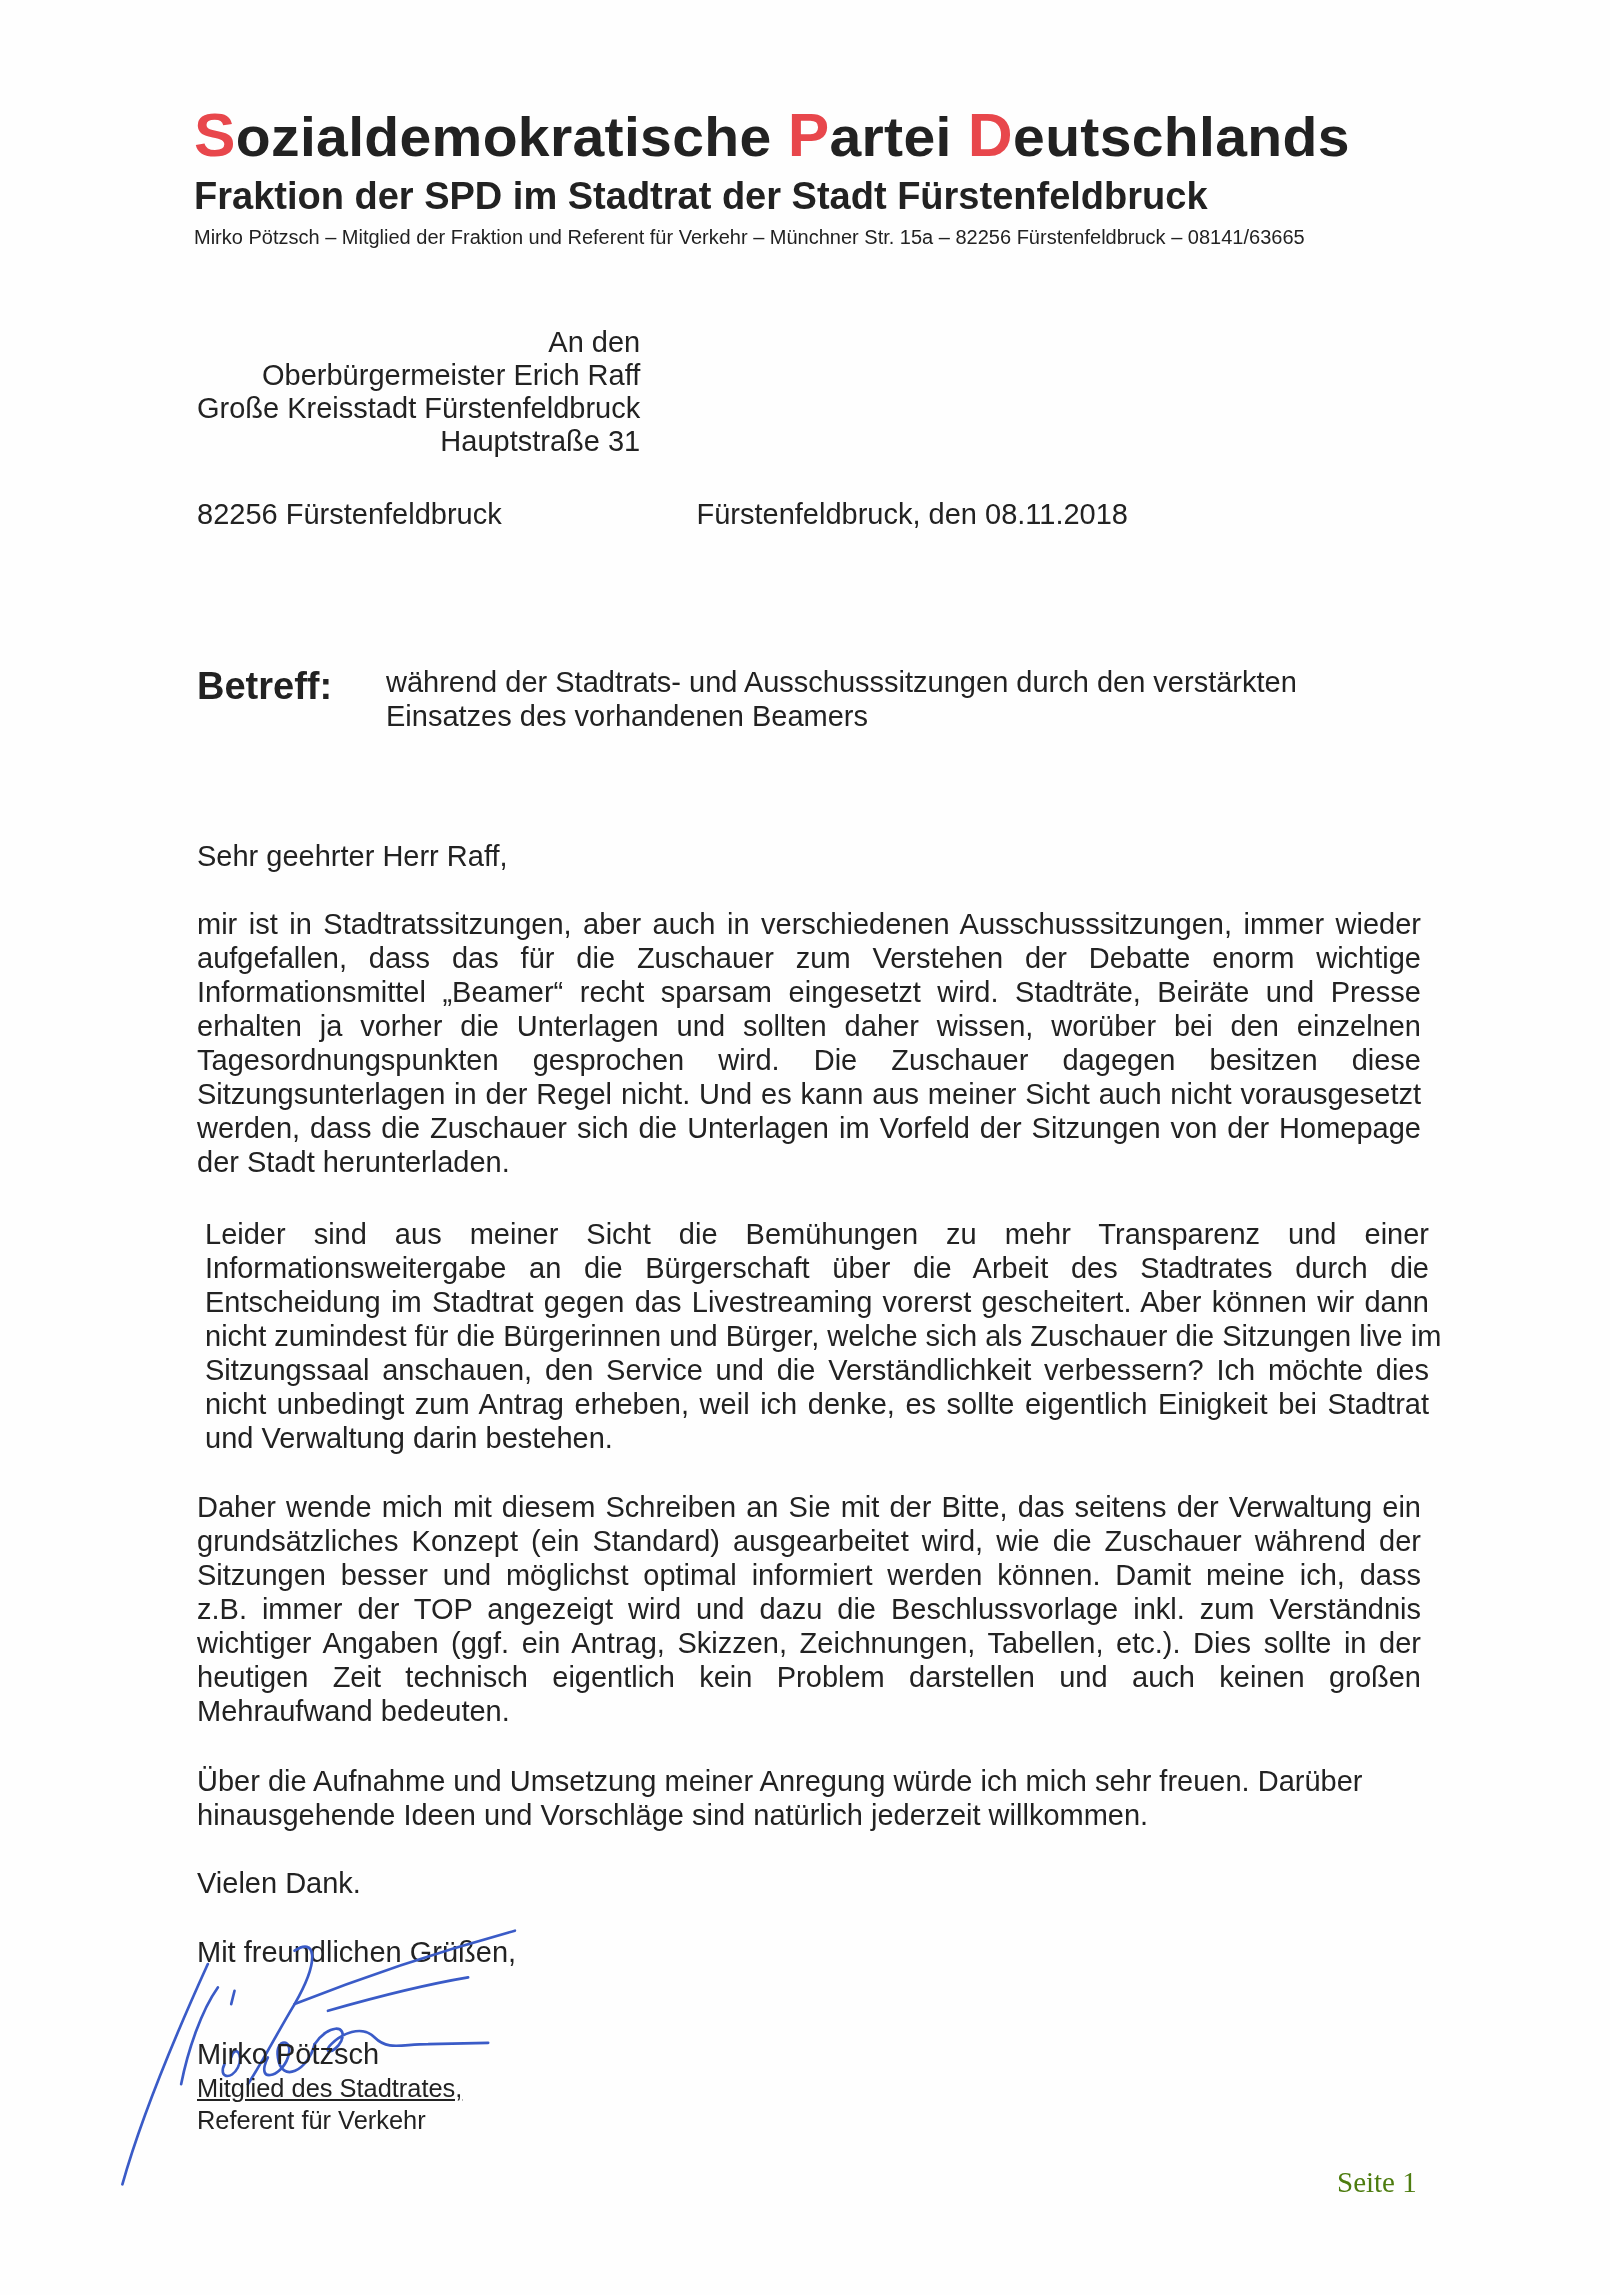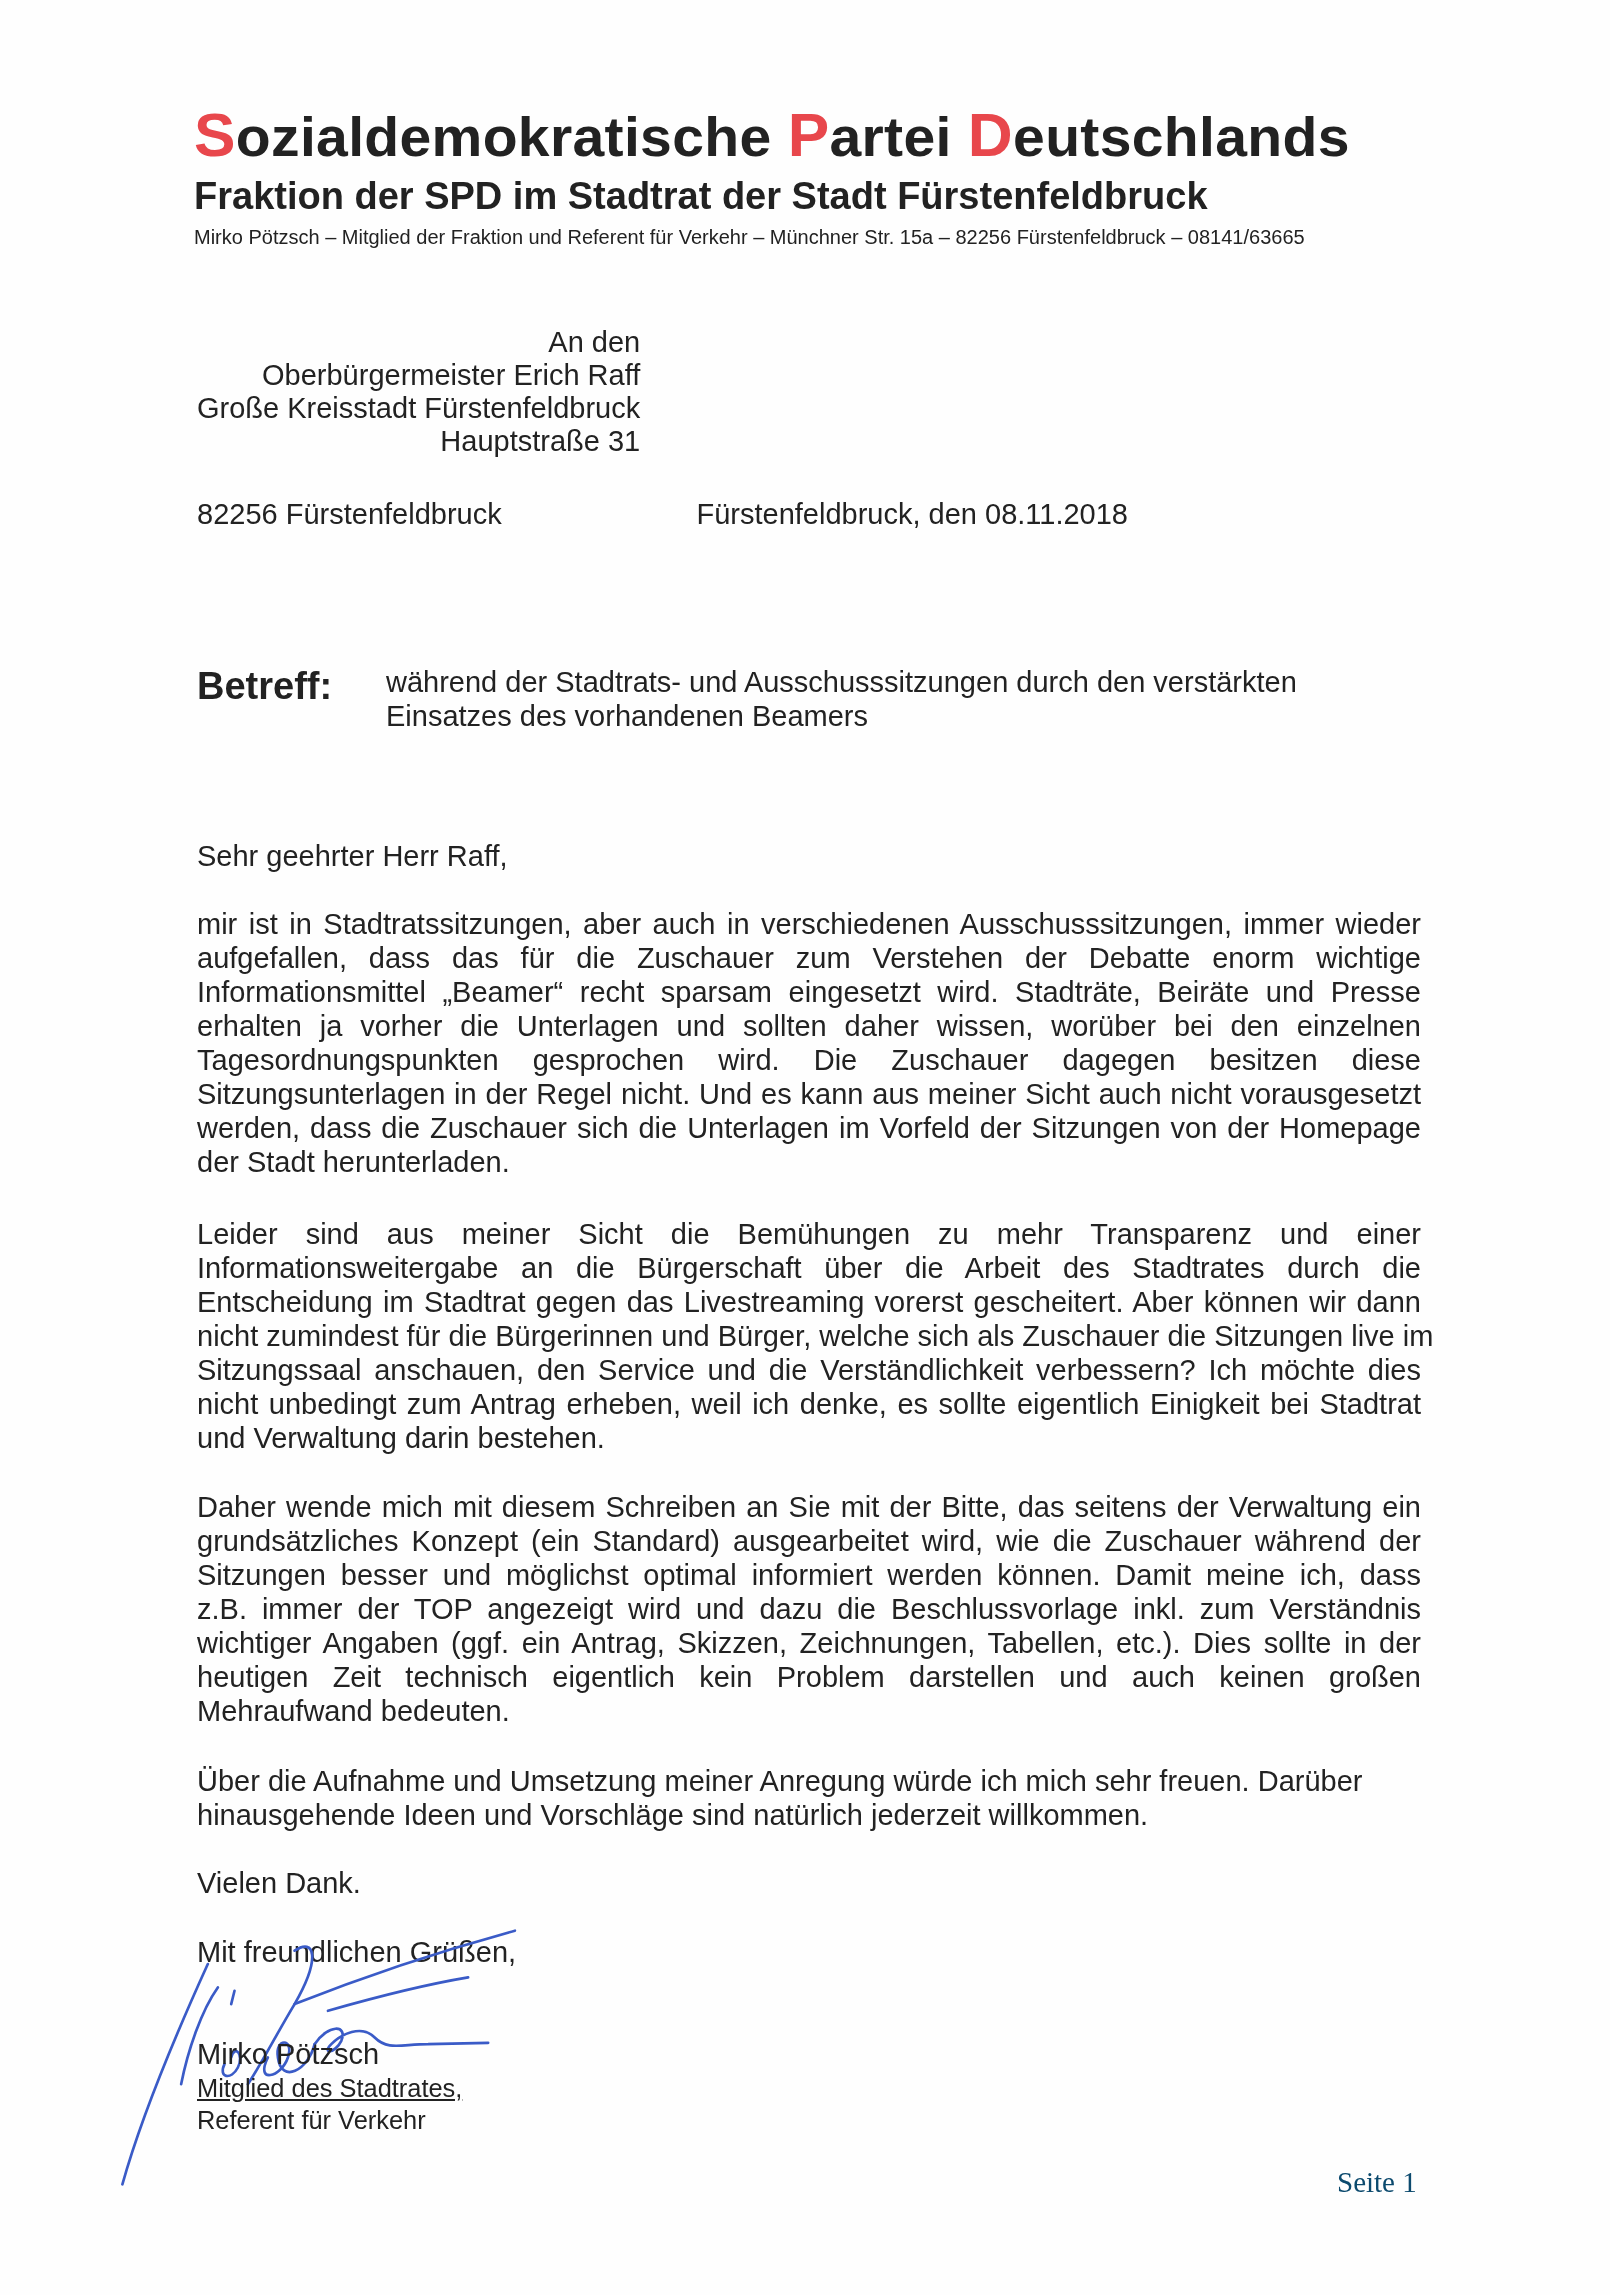--- a/index.html
+++ b/index.html
@@ -23,34 +23,34 @@
   .betreff-text { position: absolute; left: 386px; top: 665px; width: 1002px; font-size: 29px; line-height: 34px; color: #222; }
   .betreff-text div { white-space: nowrap; }
 
   .salutation { position: absolute; left: 197px; top: 840px; font-size: 29px; color: #222; white-space: nowrap; }
 
   .para { position: absolute; left: 197px; width: 1224px; font-size: 29px; line-height: 34px;
           color: #222; text-align: justify; }
   .para .ln { display: block; text-align: justify; text-align-last: justify; white-space: nowrap; height: 34px; }
   .para .ln.last { text-align-last: left; }
   .p1 { top: 907px; }
-  .p2 { top: 1217px; }
+  .p2 { top: 1217px; margin-left: 8px; }
   .p3 { top: 1490px; }
   .p4 { top: 1764px; }
 
   .thanks { position: absolute; left: 197px; top: 1867px; font-size: 29px; color: #222; white-space: nowrap; }
   .closing { position: absolute; left: 197px; top: 1936px; font-size: 29px; color: #222; white-space: nowrap; }
   .sig-name { position: absolute; left: 197px; top: 2038px; font-size: 29px; color: #222; white-space: nowrap; }
   .sig-role1 { position: absolute; left: 197px; top: 2074px; font-size: 25.4px; color: #222; white-space: nowrap; text-decoration: underline; }
   .sig-role2 { position: absolute; left: 197px; top: 2106px; font-size: 25.4px; color: #222; white-space: nowrap; }
 
   .signature { position: absolute; left: 94px; top: 1924px; width: 508px; height: 267px; }
 
   .page-num { position: absolute; left: 1337px; top: 2166px; font-family: "Liberation Serif", "DejaVu Serif", serif;
-              font-size: 29px; color: #0c4a6e; white-space: nowrap; }
+              font-size: 29px; color: #4d7c0f; white-space: nowrap; }
 </style>
 </head>
 <body>
 
 <div class="page">
 
   <div class="hdr-title">
     <span class="red">S</span><span>ozialdemokratische </span><span class="red">P</span><span>artei </span><span class="red">D</span><span>eutschlands</span>
   </div>
   <div class="hdr-sub">Fraktion der SPD im Stadtrat der Stadt Fürstenfeldbruck</div>

